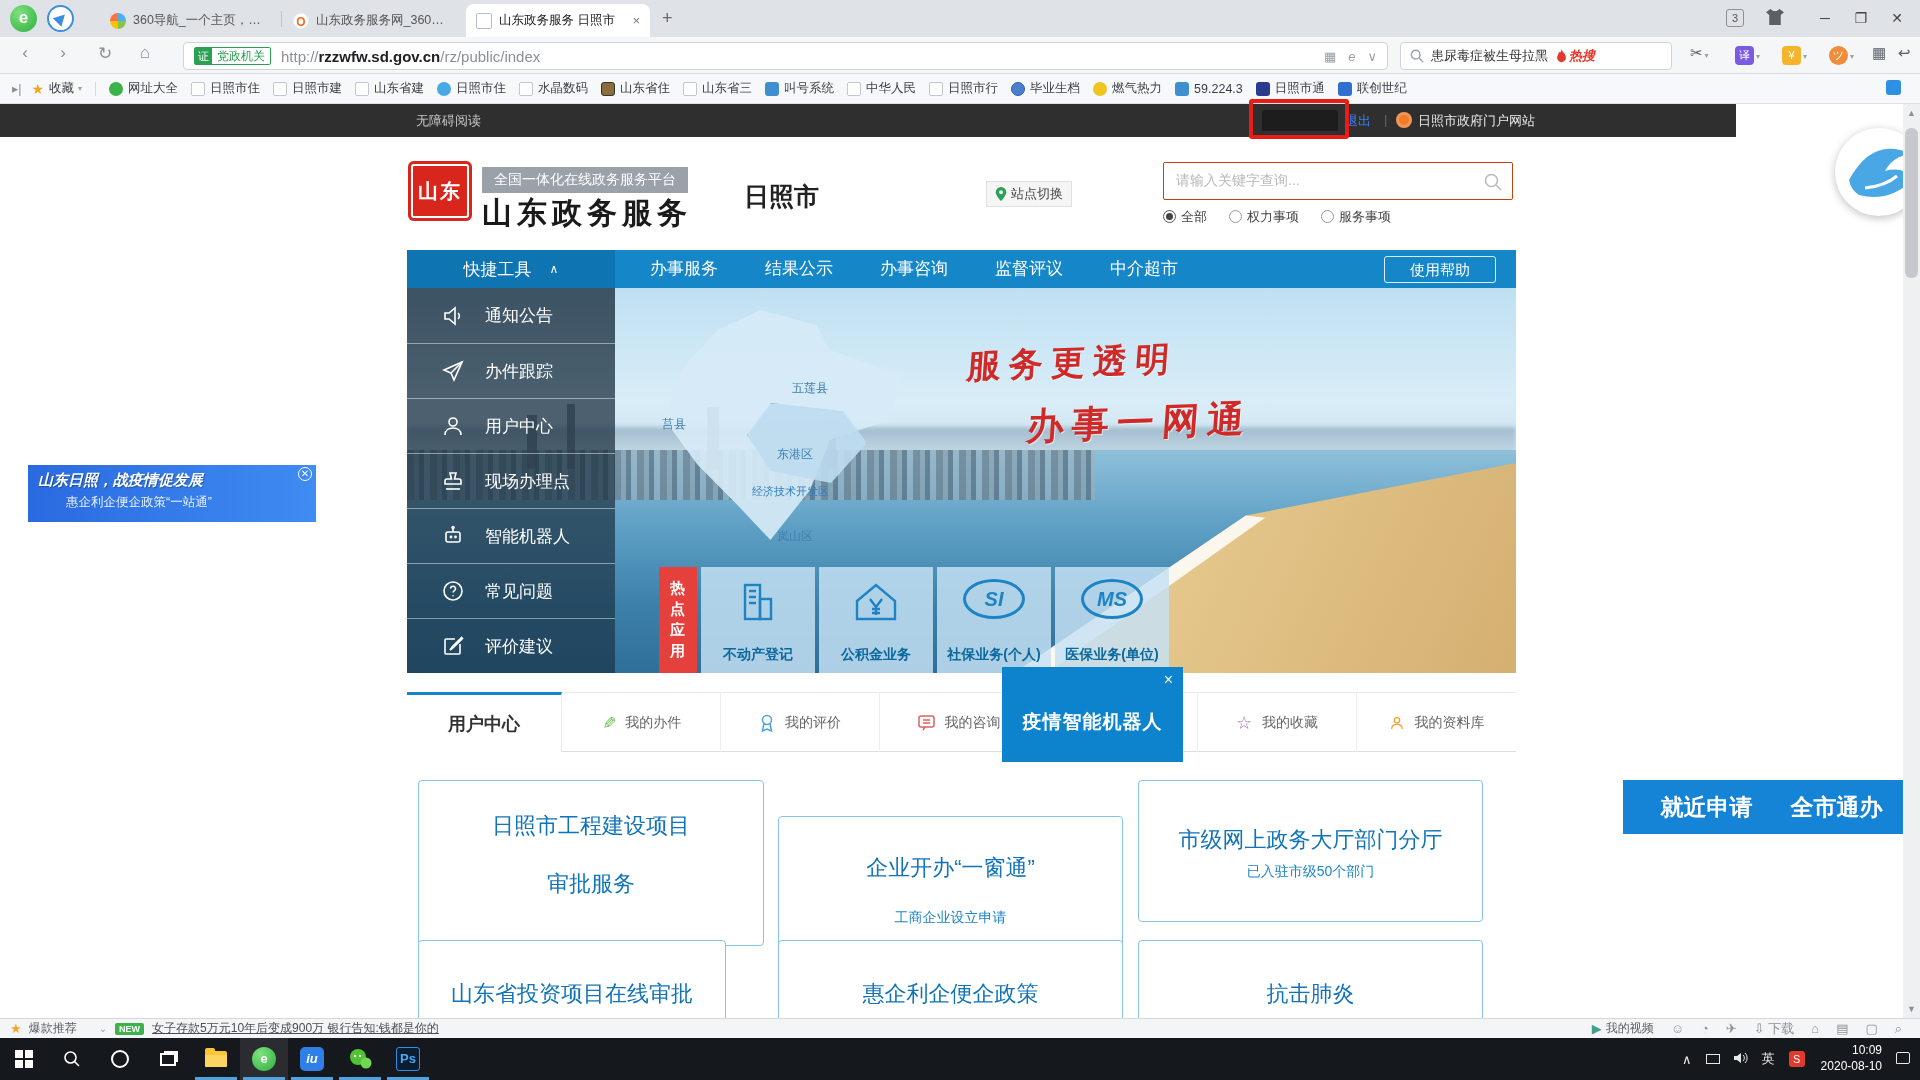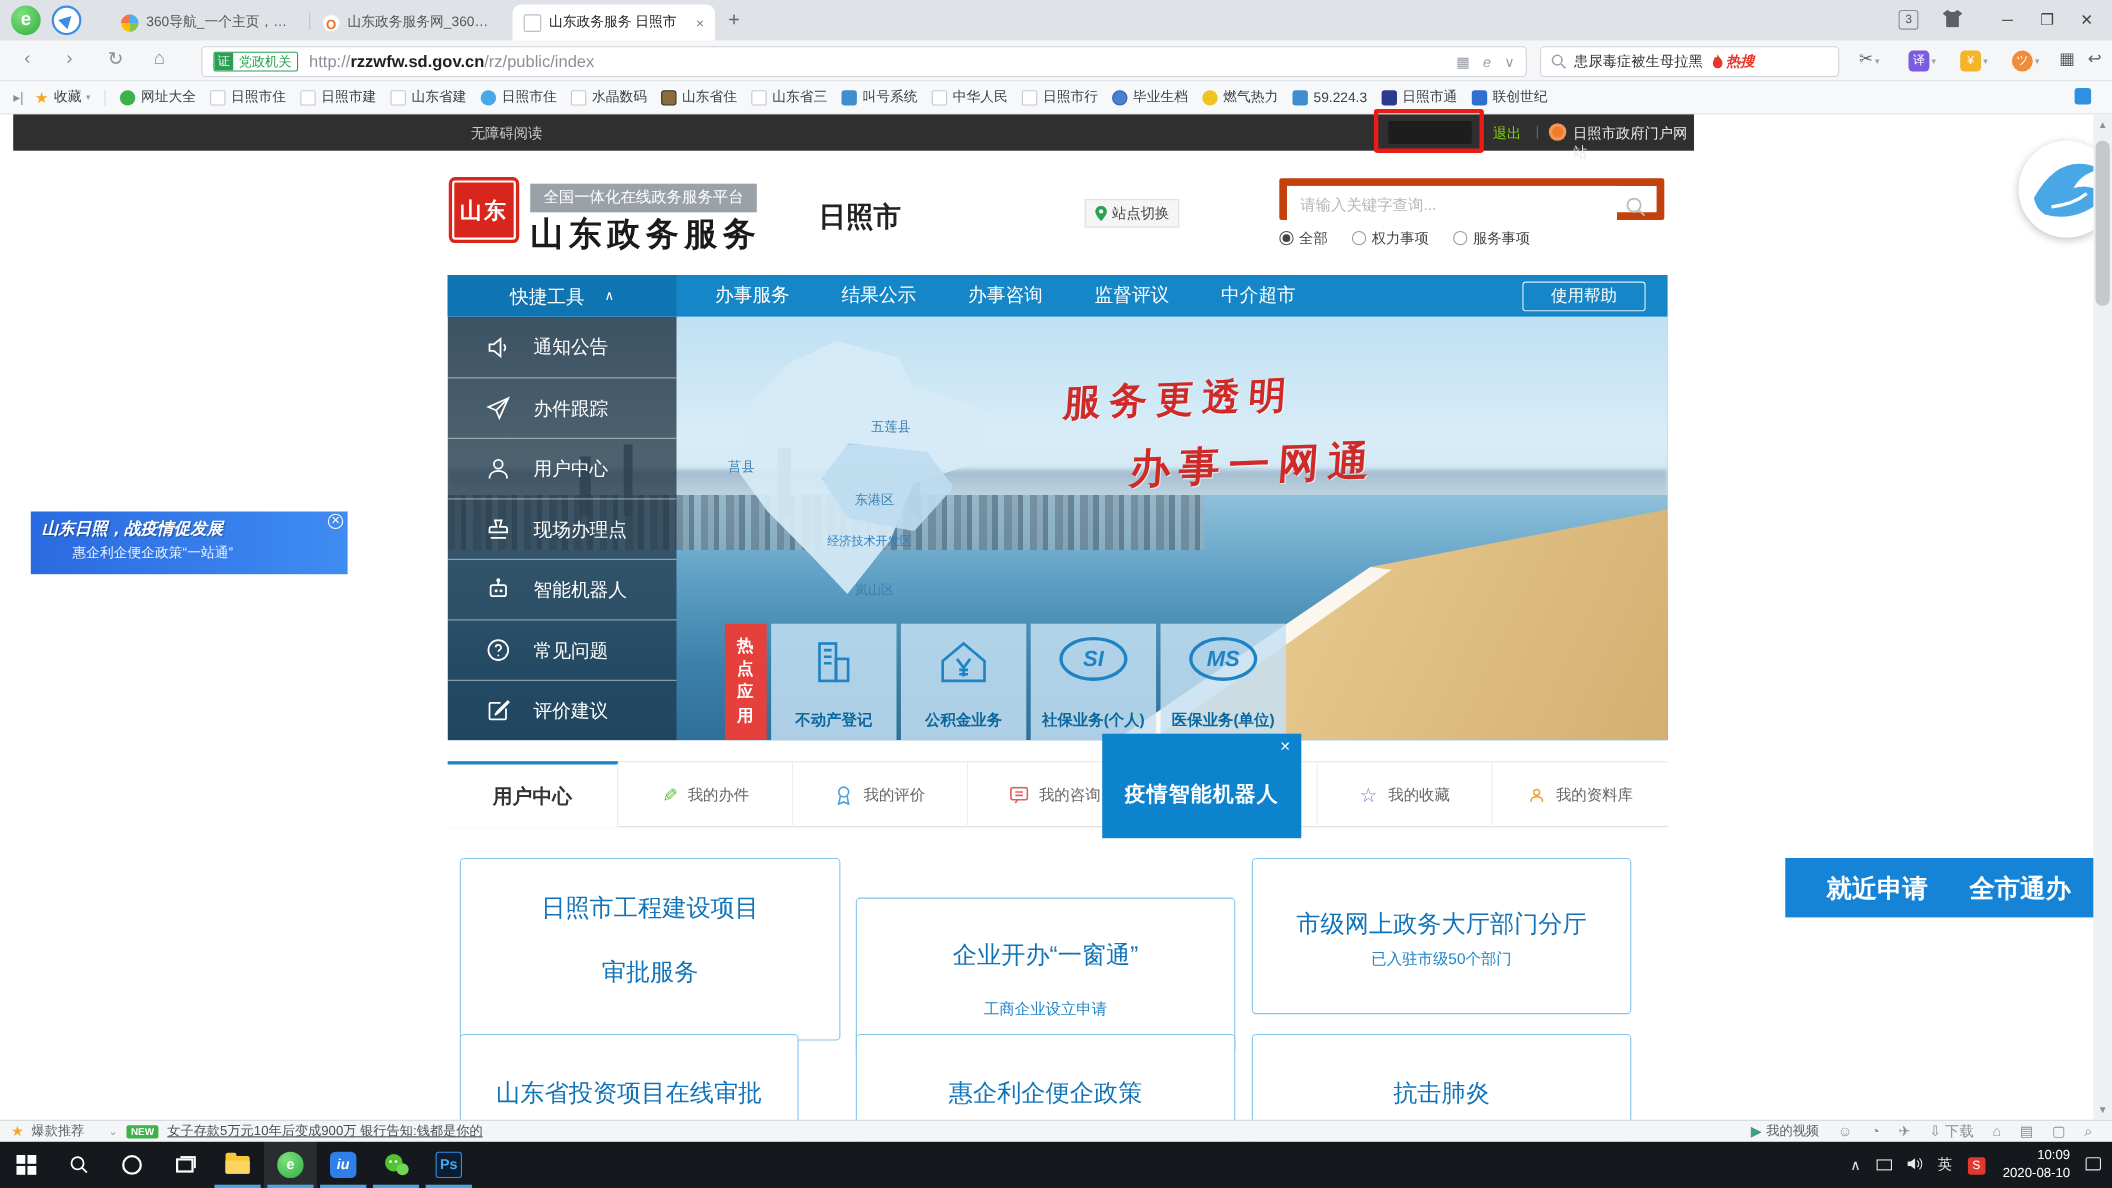--- a/index.html
+++ b/index.html
@@ -33,31 +33,31 @@
   .badge-sq { width:19px; height:19px; border-radius:4px; color:#fff; font-size:11px; text-align:center; line-height:19px; display:inline-block; }
 
   #bookbar { left:0; top:74px; width:1920px; height:30px; background:#f7f8fa; border-bottom:1px solid #e0e3e8; display:flex; align-items:center; font-size:12.5px; color:#3a3f45; }
   .bm { display:flex; align-items:center; margin-right:13px; white-space:nowrap; }
   .bm .ic { width:14px; height:14px; margin-right:5px; flex:none; }
   .ic.doc { border:1px solid #c2c8cf; border-radius:2px; background:#fff; }
   .ic.round { border-radius:50%; }
   .ic.sq { border-radius:3px; }
 
   
-  #darkbar { left:12px; top:104px; width:1528px; height:33px; background:#2f2f2f; color:#c9c9c9; font-size:13px; }
+  #darkbar { left:0; top:104px; width:1736px; height:33px; background:#2f2f2f; color:#c9c9c9; font-size:13px;text-align:right; }
   #redact { left:1262px; top:110px; width:76px; height:21px; background:#1d1d1d; border-radius:2px; }
   #redbox { left:1249px; top:99px; width:100px; height:40px; border:4px solid #ea1c16; border-radius:3px; z-index:30; }
 
   
   #seal { left:408px; top:161px; width:64px; height:60px; background:#d8261c; border-radius:6px; color:#fff; display:flex; align-items:center; justify-content:center; font-weight:bold; font-size:20px; letter-spacing:2px; box-shadow:inset 0 0 0 3px #d8261c, inset 0 0 0 5px #fff; font-family:"DejaVu Serif", serif; }
   #platbadge { left:482px; top:167px; background:#9aa1a8; color:#fff; font-size:14px; padding:4px 12px; }
   #brand { left:482px; top:193px; font-size:30px; font-weight:bold; color:#1a1a1a; letter-spacing:5px; }
   #city { left:744px; top:180px; font-size:25px; font-weight:bold; color:#222; }
   #siteswitch { left:986px; top:181px; width:86px; height:26px; background:#f5f5f5; border:1px solid #e0e0e0; display:flex; align-items:center; justify-content:center; font-size:13px; color:#444; gap:4px; }
-  #sitesearch { left:1163px; top:162px; width:350px; height:38px; border:7px solid #c2410c; border-radius:2px; background:#fff; }
+  #sitesearch { left:1163px; top:162px; width:350px; height:38px; border:1px solid #c2410c; border-radius:2px; background:#fff; }
   #sitesearch input { width:300px; height:34px; border:0; outline:0; padding:0 12px; font-size:14px; font-family:"Liberation Sans",sans-serif; color:#333; }
   #sitesearch input::placeholder { color:#b8b8b8; }
   #filters { left:1163px; top:208px; display:flex; gap:22px; font-size:13px; color:#444; align-items:center; }
   .radio { width:13px; height:13px; border:1px solid #999; border-radius:50%; display:inline-block; vertical-align:-2px; margin-right:5px; background:#fff; }
   .radio.sel { border-color:#555; }
   .radio.sel::after { content:''; display:block; width:7px; height:7px; background:#444; border-radius:50%; margin:2px; }
 
   
   #navbar { left:407px; top:250px; width:1109px; height:38px; background:#1587c8; color:#fff; }
   #quicktools { position:absolute; left:0; top:0; width:208px; height:38px; background:#0e74b2; display:flex; align-items:center; justify-content:center; gap:18px; font-size:17px; }
@@ -273,21 +273,21 @@
       </span>
     <span class="bm">
         <span class="ic sq" style="background:#2f6fd0;"></span>
         <span>联创世纪</span>
       </span>
   </div>
   <div class="abs" style="left:1886px;top:80px;width:15px;height:15px;background:#2f8fe0;border-radius:3px;z-index:10;"></div>
 
   <div class="abs" id="darkbar">
     <span class="abs" style="left:416px;top:8px;">无障碍阅读</span>
-    <span class="abs" style="left:1345px;top:8px;color:#84cc16;font-family:Liberation Serif, serif;">退出</span>
+    <span class="abs" style="left:1345px;top:8px;color:#3b82f6;font-family:Liberation Serif, serif;">退出</span>
     <span class="abs" style="left:1384px;top:8px;color:#666;">|</span>
     <span class="abs" style="left:1396px;top:8px;width:16px;height:16px;border-radius:50%;background:#f07b2a;box-shadow:inset 0 0 0 3px #fff3;"></span>
     <span class="abs" style="left:1418px;top:8px;color:#e8e8e8;">日照市政府门户网站</span>
   </div>
   <div class="abs" id="redact"></div>
   <div class="abs" id="redbox"></div>
 
   <div class="abs" id="seal">山东</div>
   <div class="abs" id="platbadge">全国一体化在线政务服务平台</div>
   <div class="abs" id="brand">山东政务服务</div>

